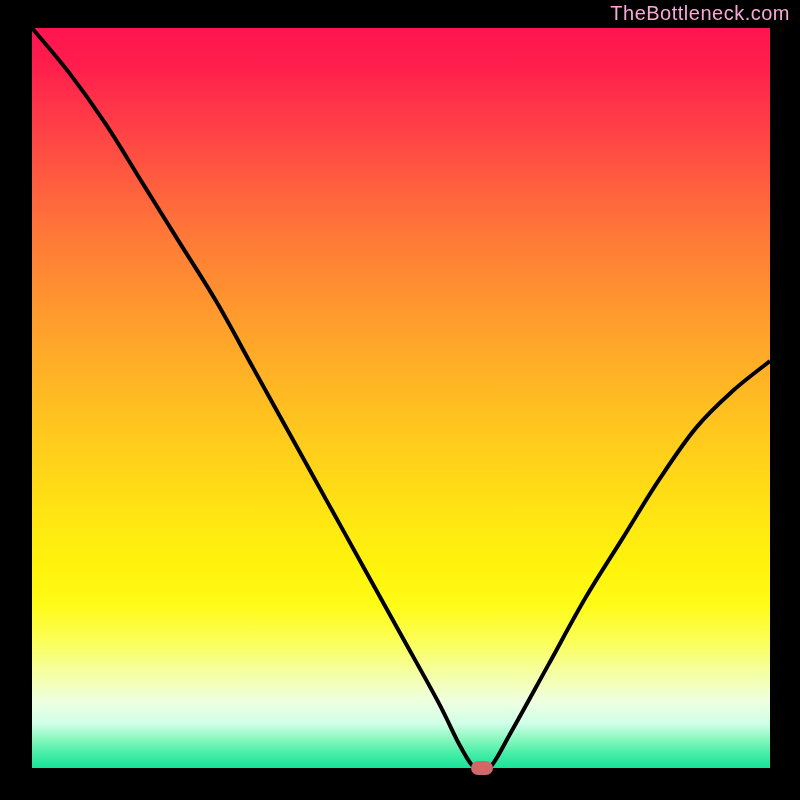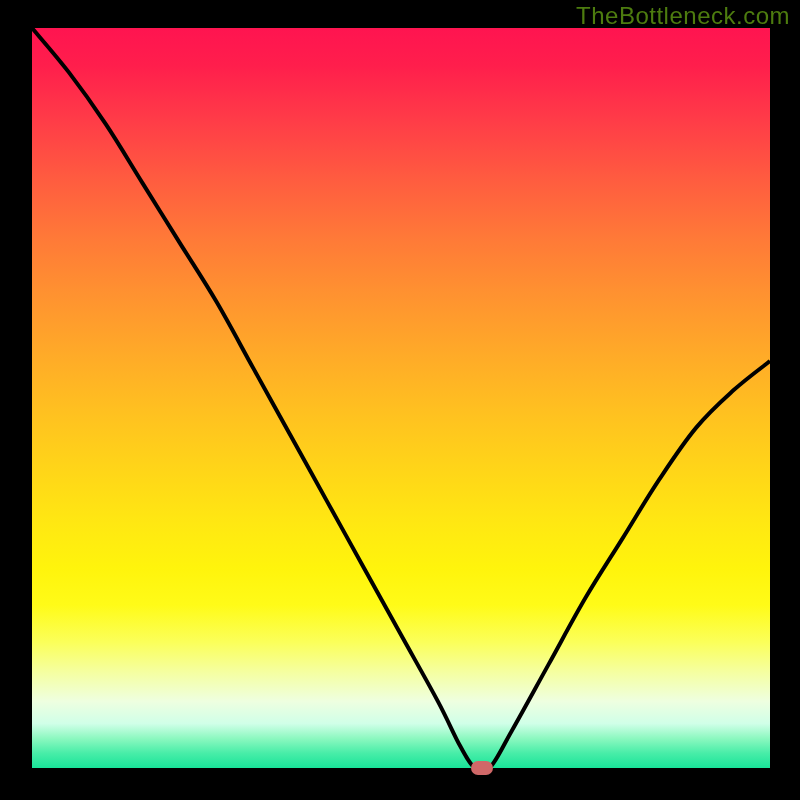--- a/index.html
+++ b/index.html
@@ -13,23 +13,23 @@
   .container {
     position: relative;
     width: 800px;
     height: 800px;
     background: #000000;
   }
   .watermark {
     position: absolute;
     top: 2px;
     right: 10px;
-    color: #4d7c0f;
+    color: #f9a8d4;
     font-family: Arial, Helvetica, sans-serif;
-    font-size: 24px;
+    font-size: 20px;
     letter-spacing: 0.5px;
     z-index: 10;
   }
   .plot-area {
     position: absolute;
     left: 32px;
     top: 28px;
     width: 738px;
     height: 740px;
   }

